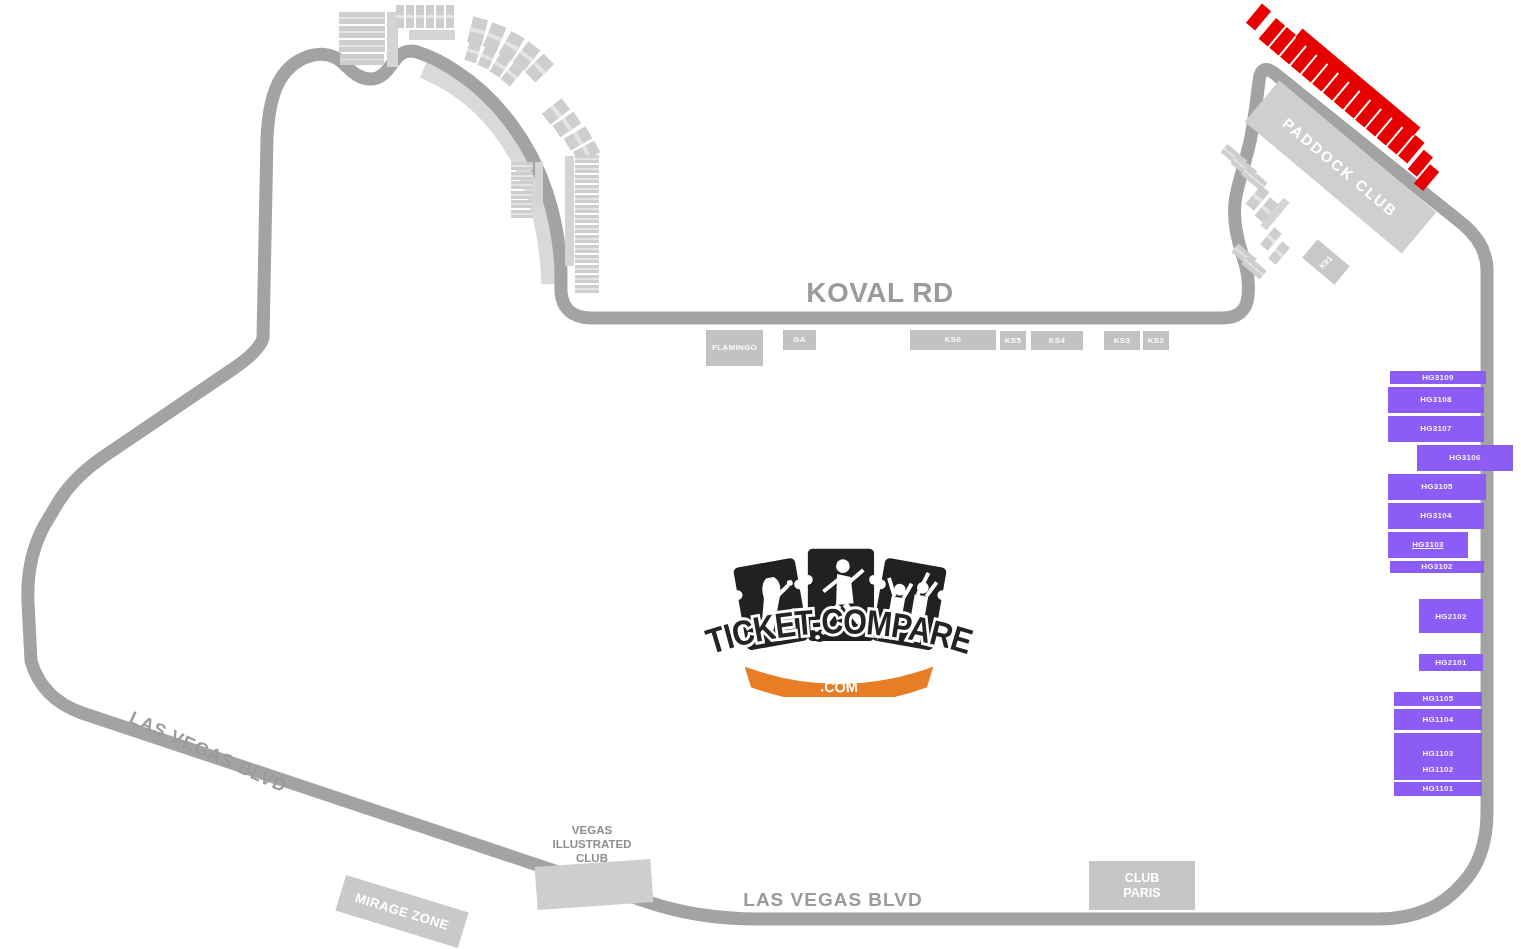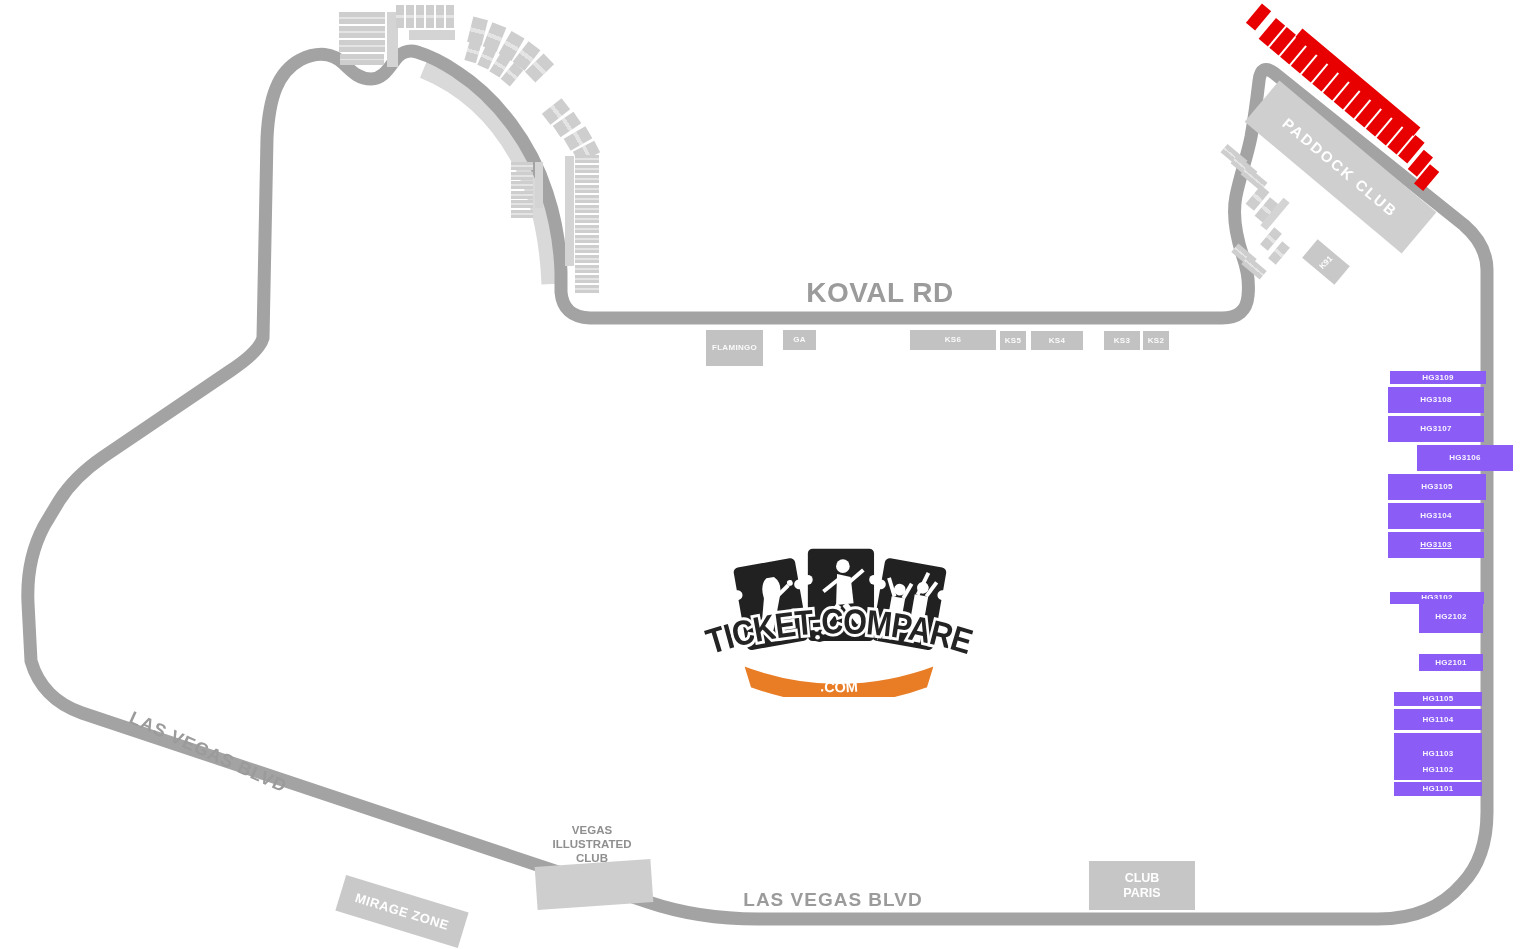--- a/index.html
+++ b/index.html
@@ -51,22 +51,22 @@
   <div class="sec ks" style="left:1031px;top:331px;width:52px;height:19px;">KS4</div>
   <div class="sec ks" style="left:1104px;top:331px;width:36px;height:19px;">KS3</div>
   <div class="sec ks" style="left:1143px;top:331px;width:26px;height:19px;">KS2</div>
 
   <div class="sec hg" style="left:1390px;top:371px;width:96px;height:13px;">HG3109</div>
   <div class="sec hg" style="left:1388px;top:387px;width:96px;height:26px;">HG3108</div>
   <div class="sec hg" style="left:1388px;top:416px;width:96px;height:26px;">HG3107</div>
   <div class="sec hg" style="left:1388px;top:445px;width:96px;height:26px;margin-left:29px;">HG3106</div>
   <div class="sec hg" style="left:1388px;top:474px;width:98px;height:26px;">HG3105</div>
   <div class="sec hg" style="left:1388px;top:503px;width:96px;height:26px;">HG3104</div>
-  <div class="sec hg" style="left:1388px;top:532px;width:96px;height:26px;text-decoration:underline;">HG3103</div>
-  <div class="sec hg" style="left:1390px;top:592px;width:94px;height:12px;">HG3102</div>
+  <div class="sec hg" style="left:1388px;top:532px;width:80px;height:26px;text-decoration:underline;">HG3103</div>
+  <div class="sec hg" style="left:1390px;top:561px;width:94px;height:12px;">HG3102</div>
 
   <div class="sec hg" style="left:1419px;top:599px;width:64px;height:17px;">HG2103</div>
   <div class="sec hg" style="left:1419px;top:601px;width:64px;height:32px;">HG2102</div>
   <div class="sec hg" style="left:1419px;top:654px;width:64px;height:17px;">HG2101</div>
 
   <div class="sec hg" style="left:1394px;top:692px;width:88px;height:14px;">HG1105</div>
   <div class="sec hg" style="left:1394px;top:709px;width:88px;height:21px;">HG1104</div>
   <div class="sec hg" style="left:1394px;top:733px;width:88px;height:41px;text-align:right;">HG1103</div>
   <div class="sec hg" style="left:1394px;top:760px;width:88px;height:20px;">HG1102</div>
   <div class="sec hg" style="left:1394px;top:782px;width:88px;height:14px;">HG1101</div>

